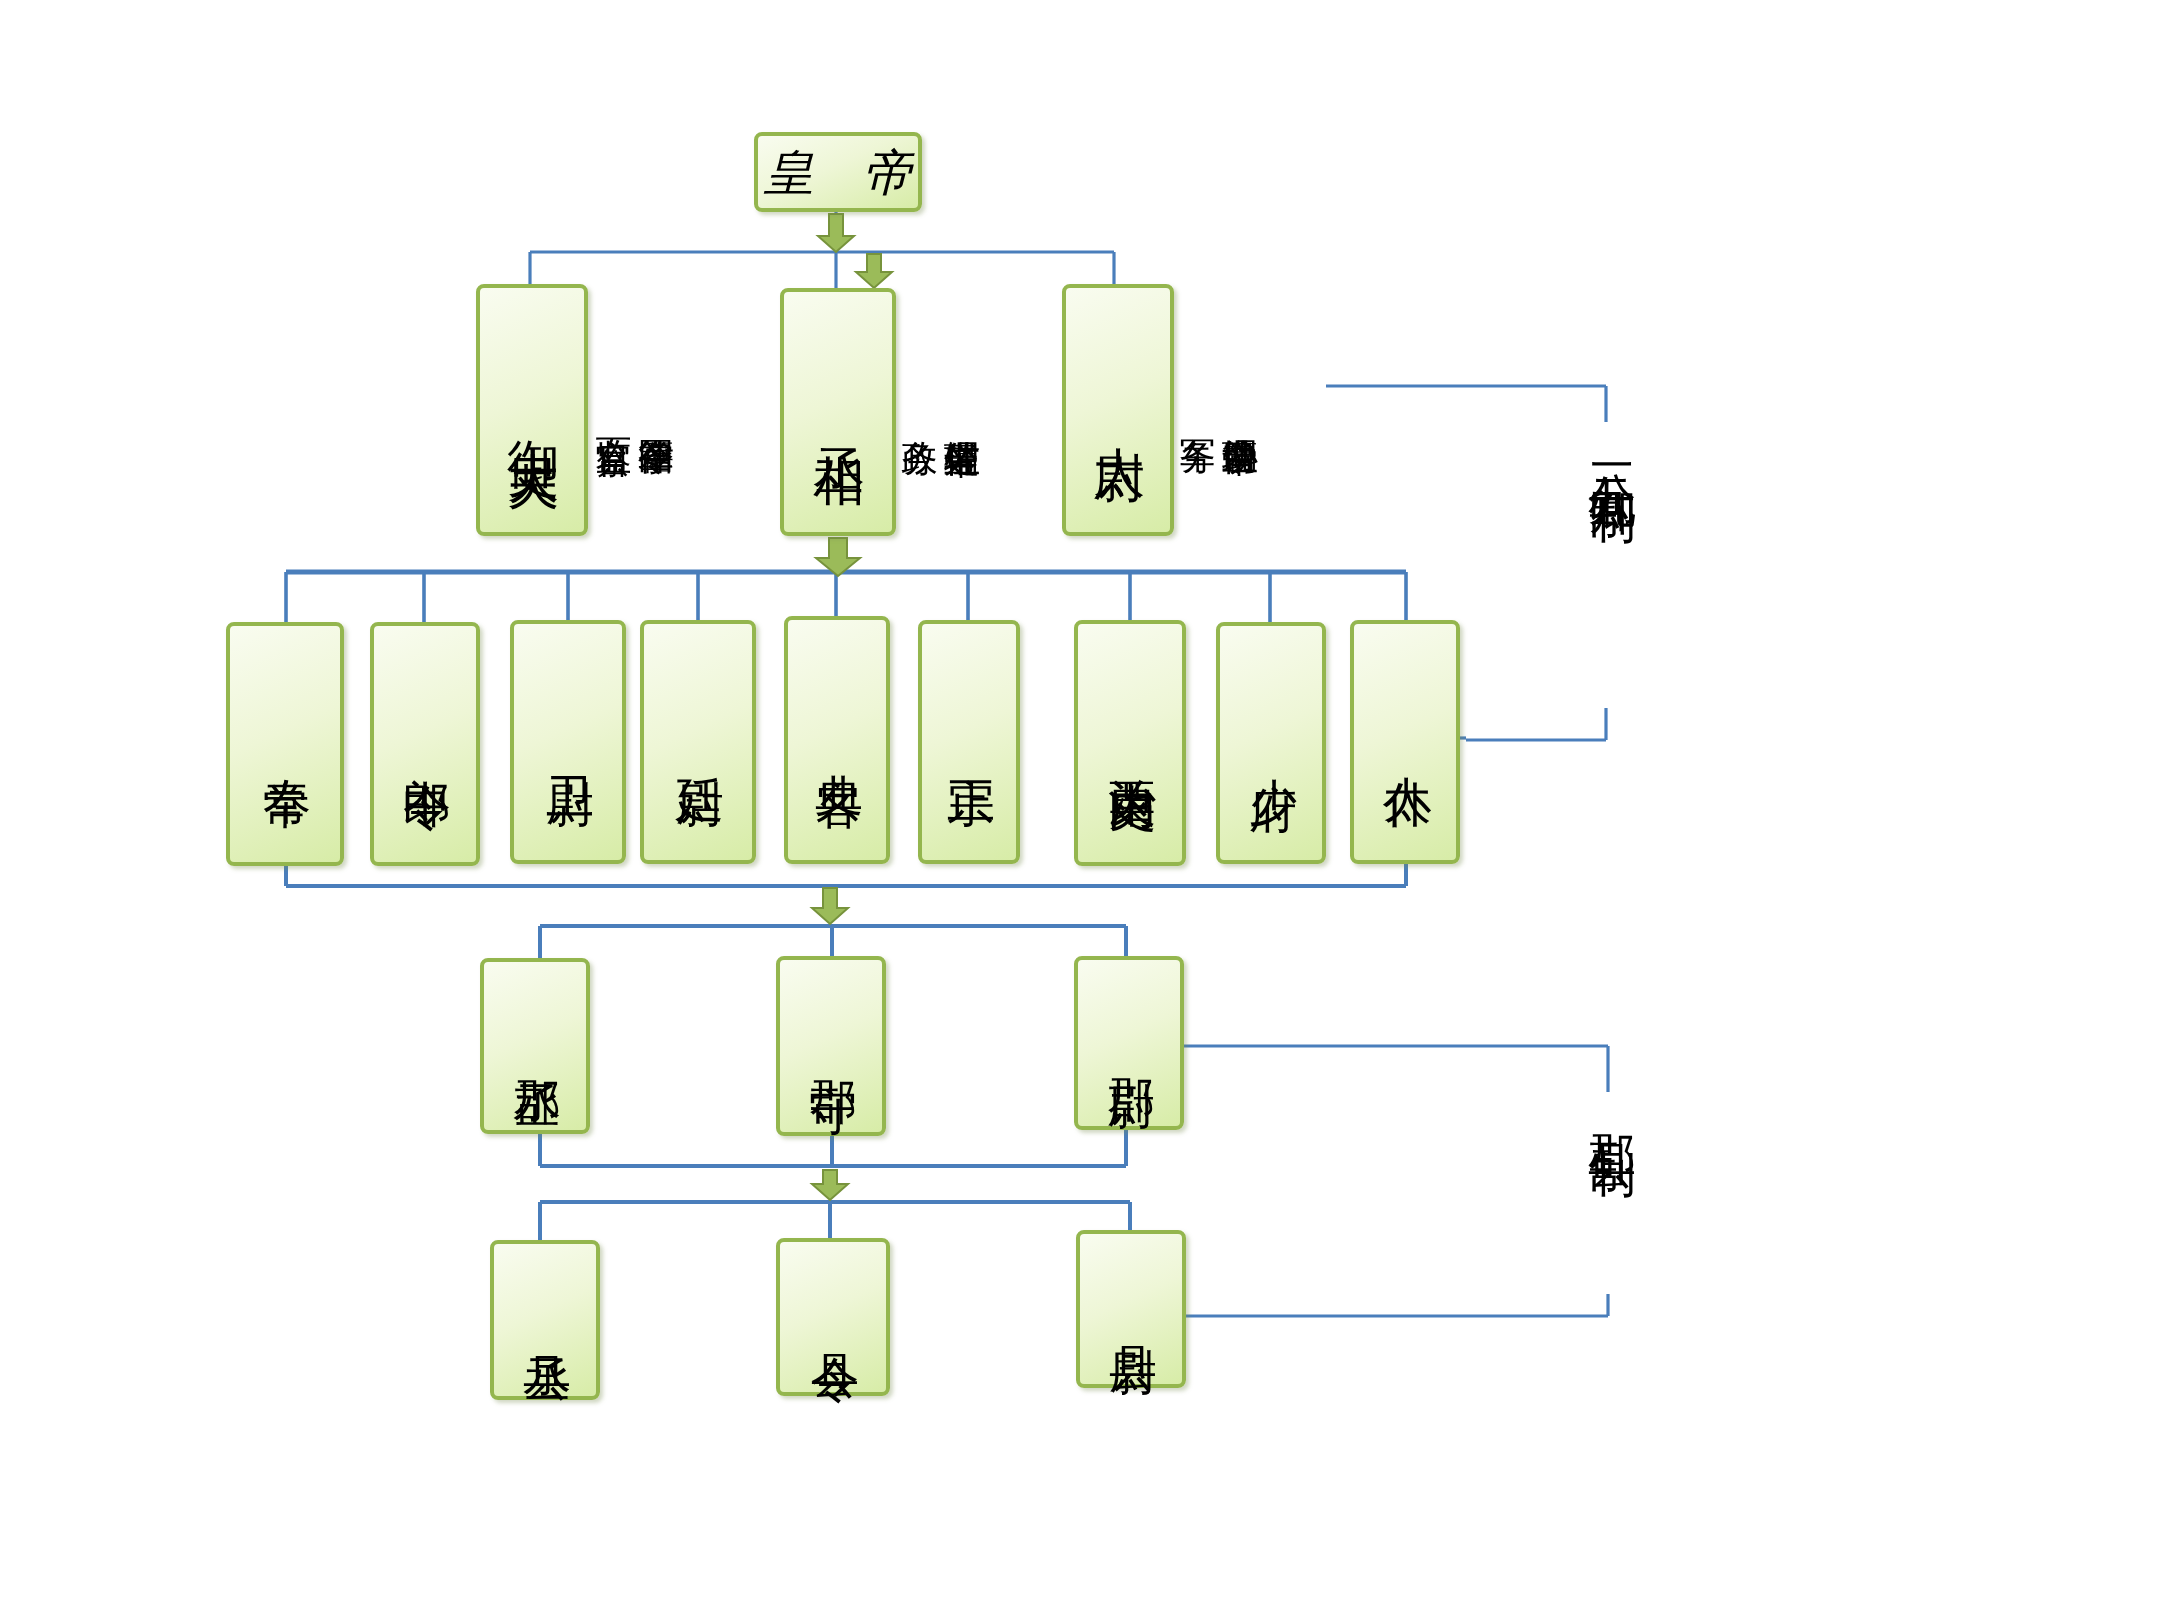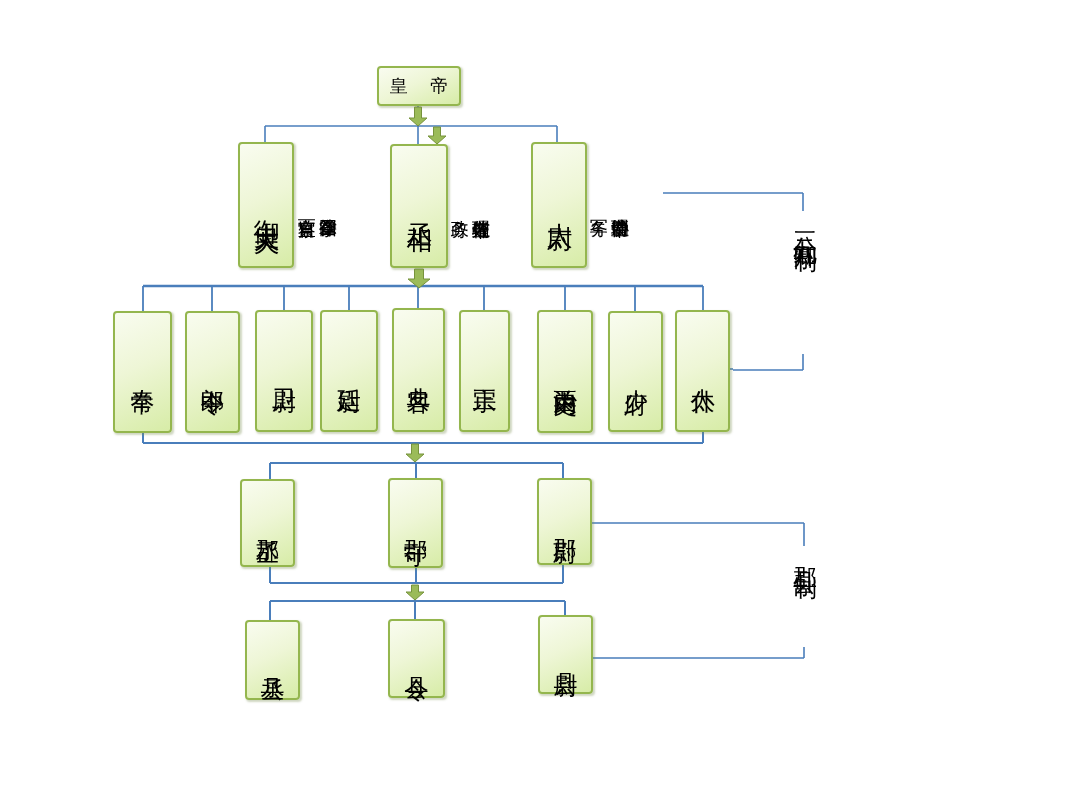--- a/index.html
+++ b/index.html
@@ -17,24 +17,25 @@
     border:2px solid #94b64e;
     border-radius:4px;
     background:linear-gradient(155deg, #f9fcf0 0%, #eef6d6 45%, #d7eca7 100%);
     box-shadow:1.5px 1.5px 2px rgba(120,140,80,0.35);
     display:flex;
     align-items:center;
     justify-content:center;
     color:#000;
   }
   .hlabel {
-    font-size:18px;
+    font-size:25px;
     letter-spacing:9px;
     text-indent:9px;
     white-space:nowrap;
+    font-style:italic;
   }
   .vlabel {
     writing-mode:vertical-rl;
     text-orientation:upright;
     font-size:26px;
     letter-spacing:3px;
     line-height:1.0;
   }
   .vlabel.small { font-size:24px; letter-spacing:2px; }
   .ann {

